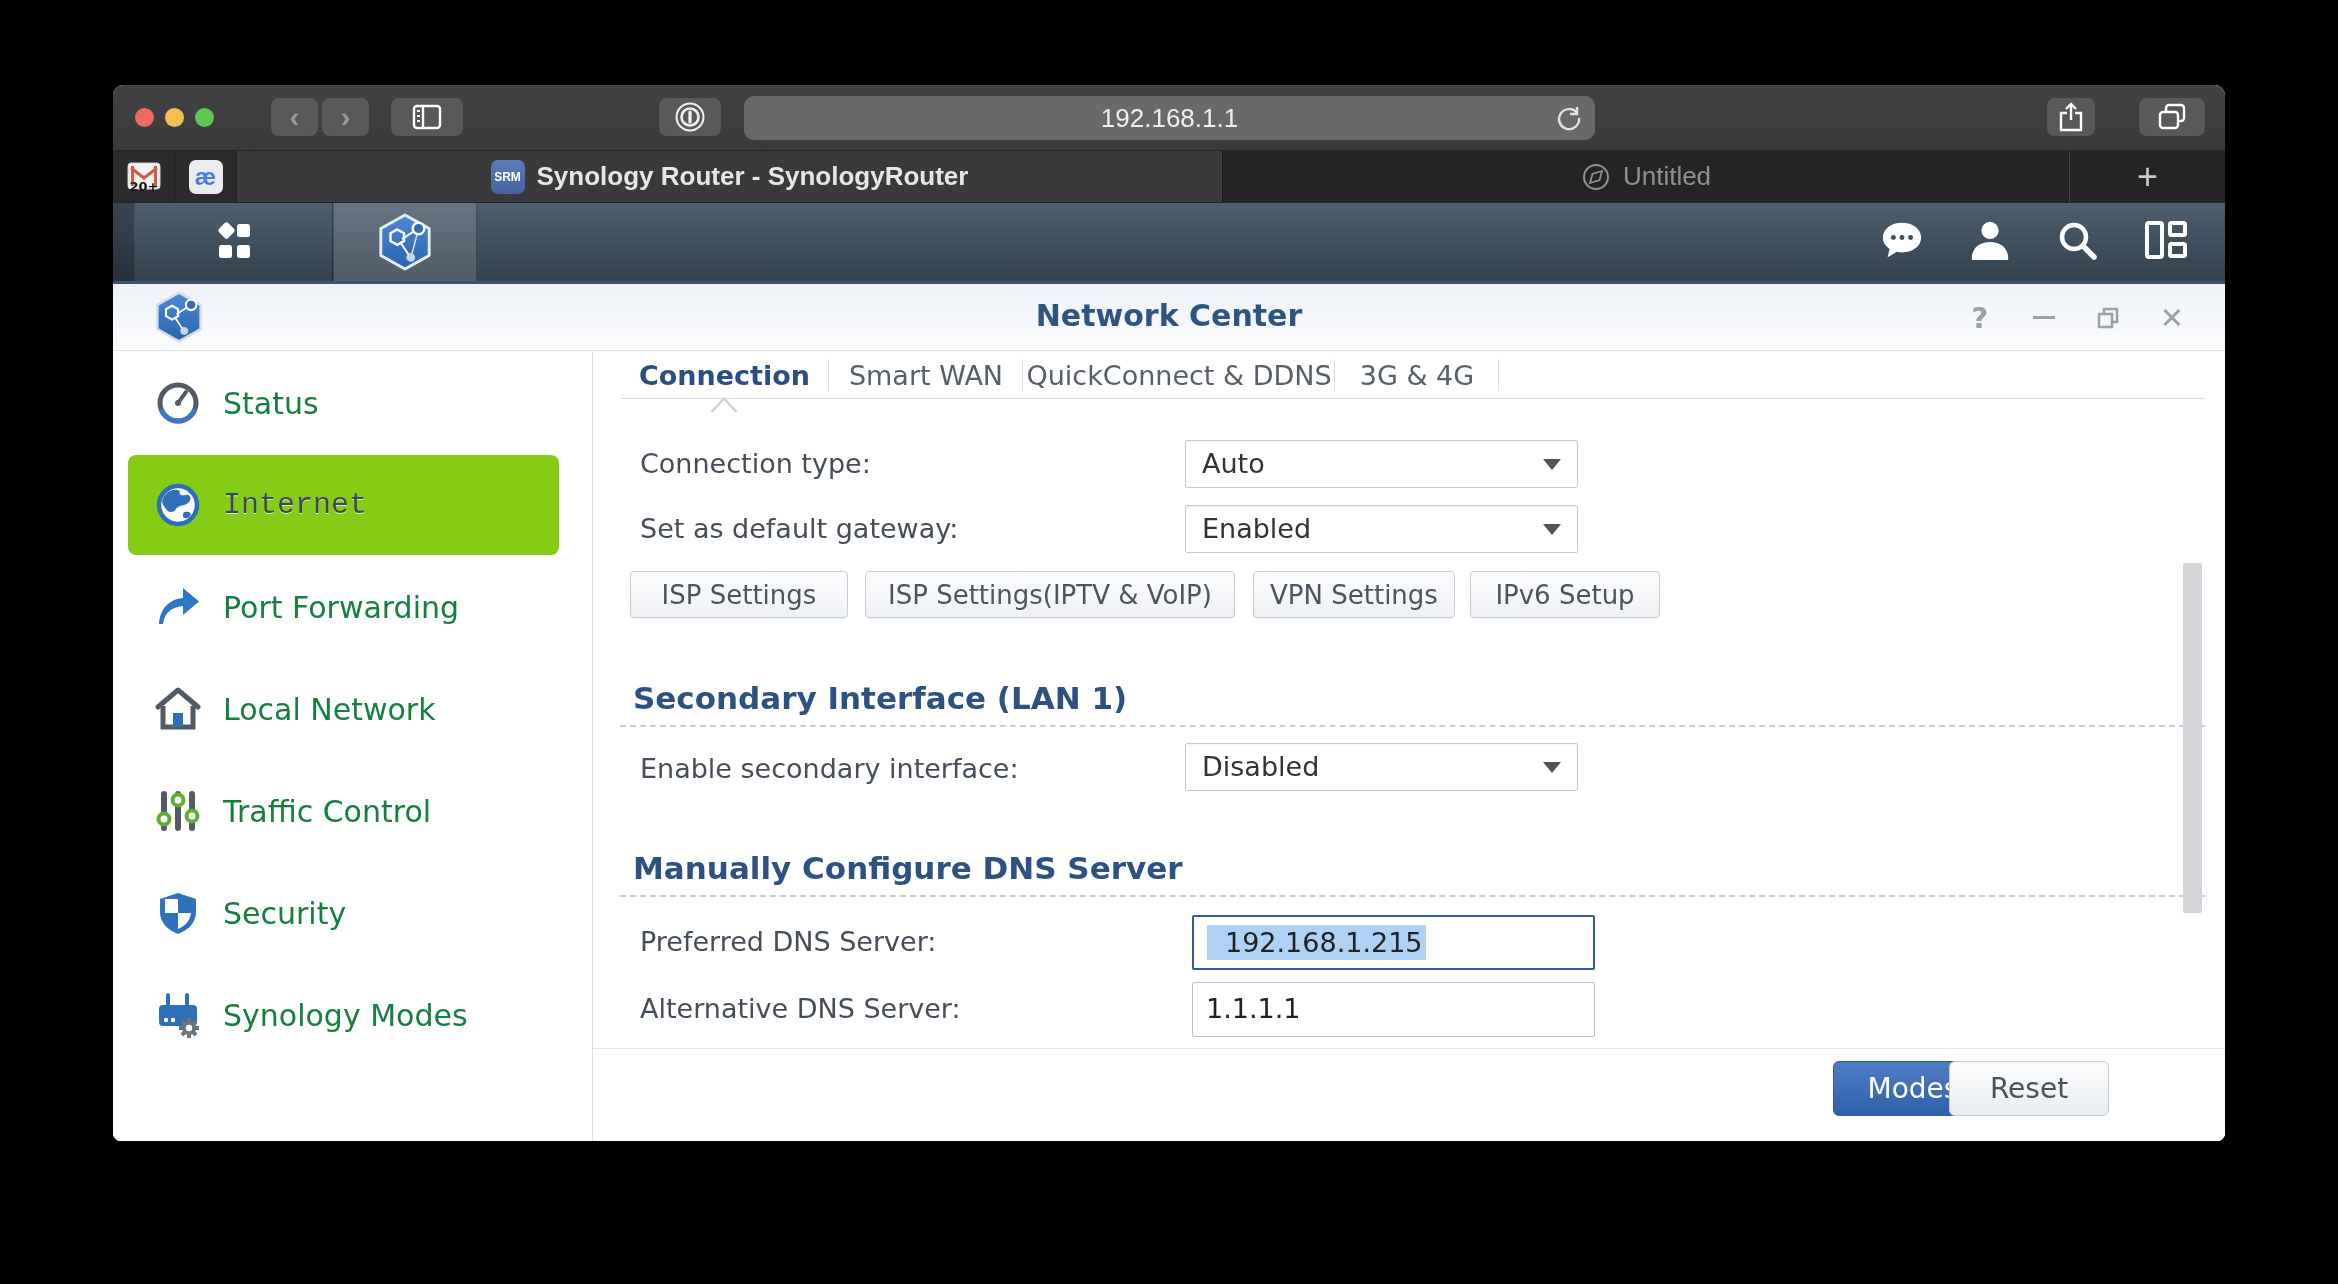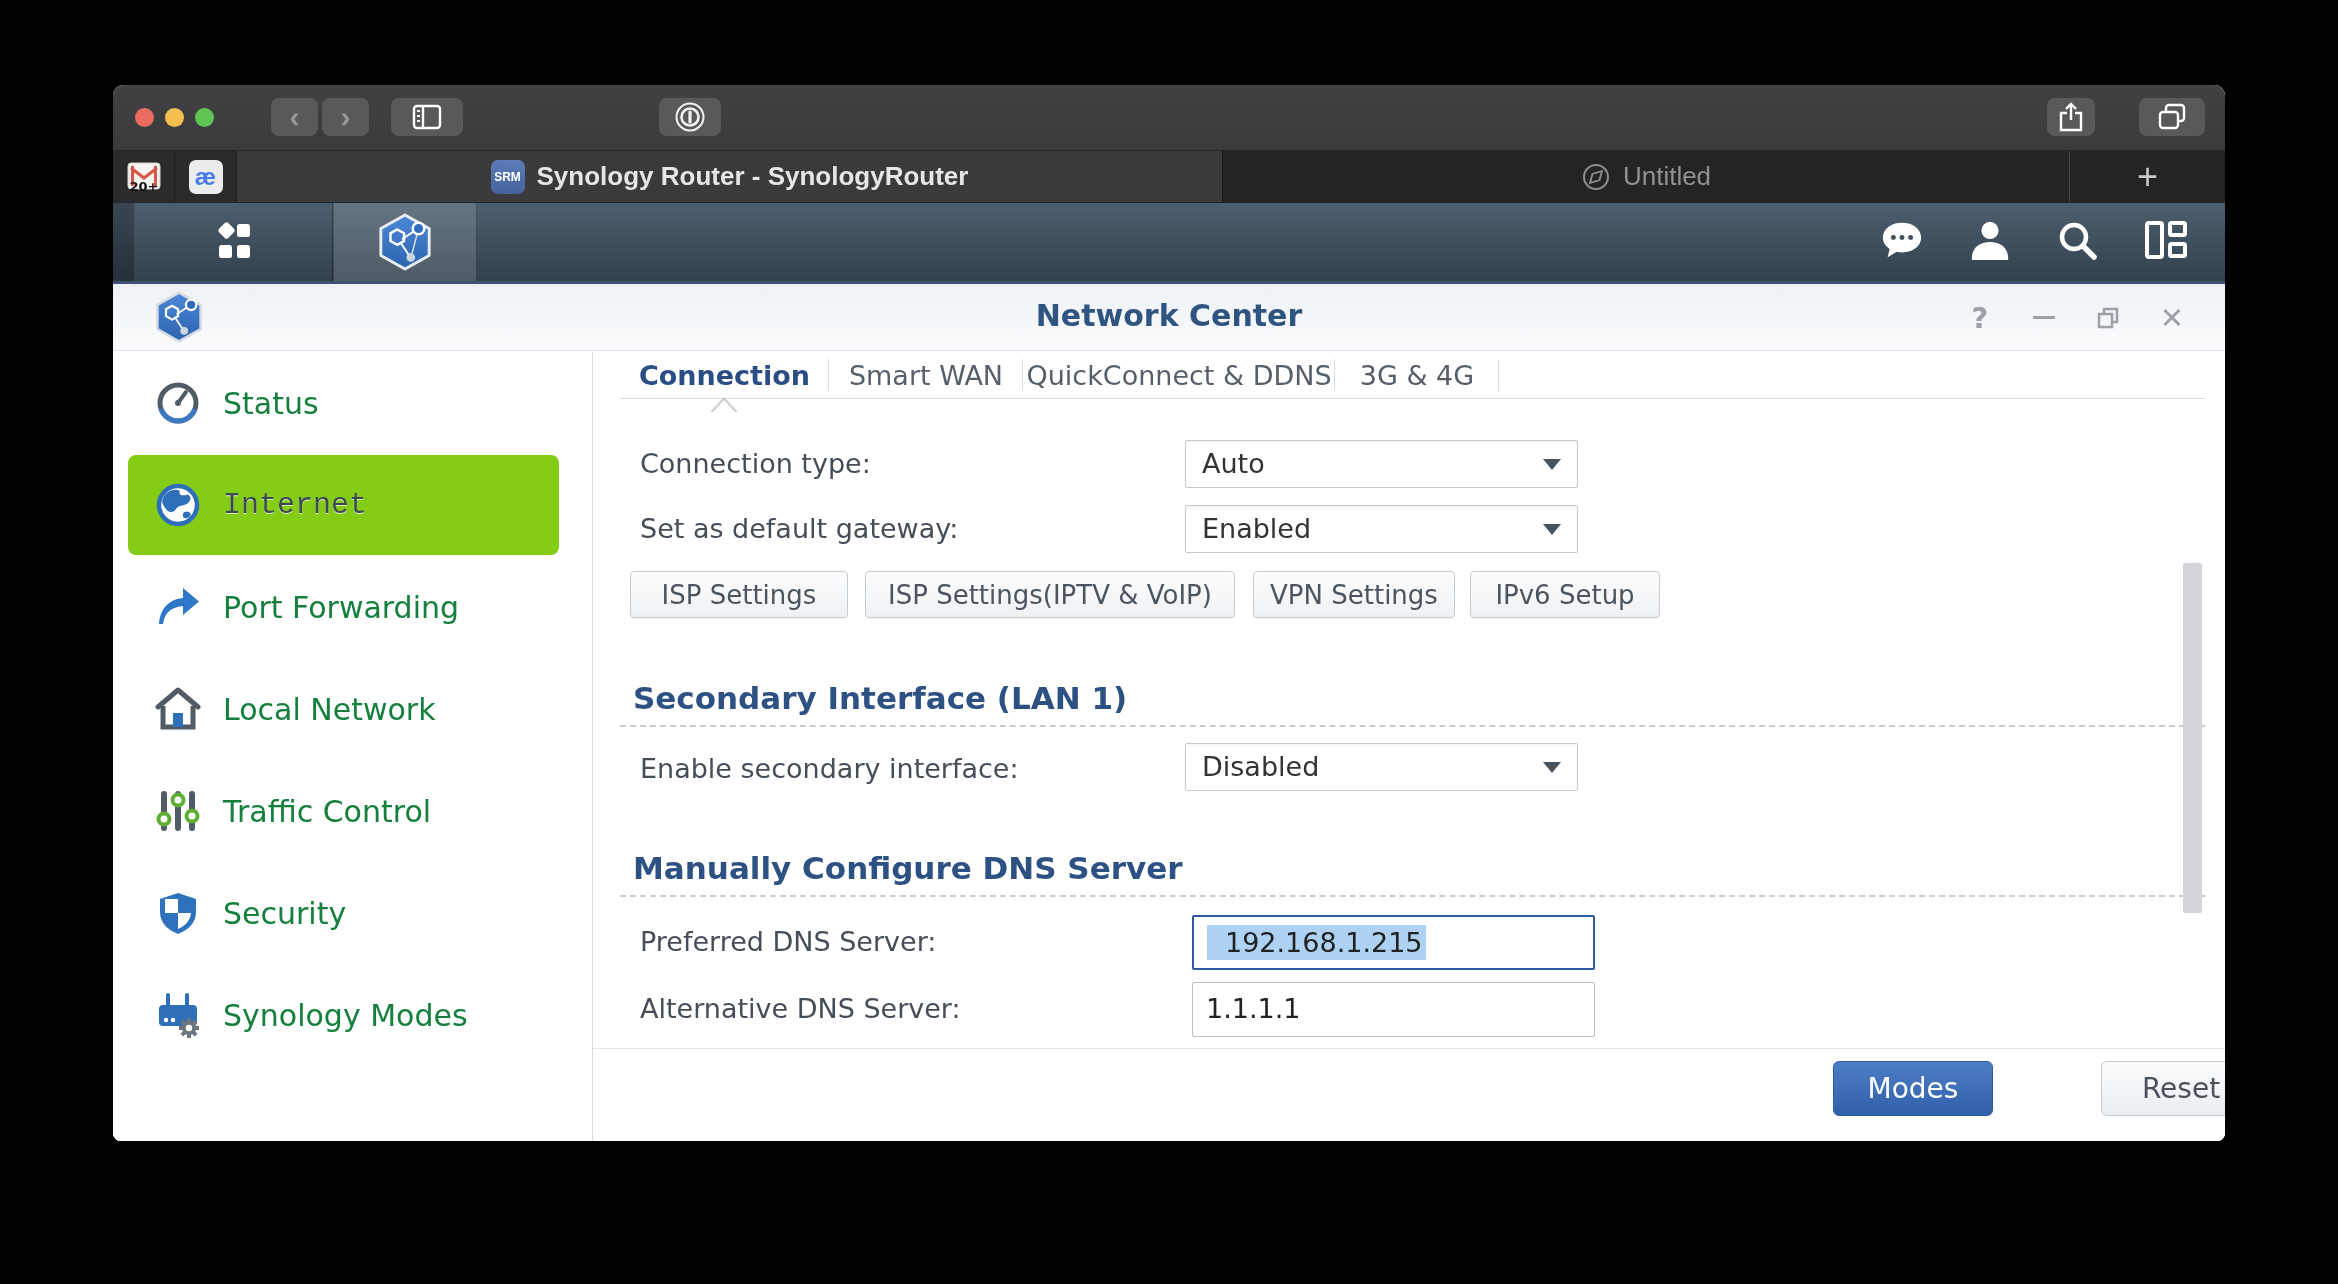--- a/index.html
+++ b/index.html
@@ -94,21 +94,21 @@
   .dashed{position:absolute;left:27px;width:1585px;border-top:2px dashed #c8cdd3;}
   .tinput{position:absolute;left:599px;width:403px;height:55px;background:#fff;
     border:1px solid #b9c0c8;border-radius:2px;font-size:27px;color:#222;
     line-height:51px;padding-left:13px;}
   .tinput.focused{border:2px solid #2d5a9e;}
   .tinput .sel{background:#aed2f4;padding:2px 3px 2px 18px;}
   .botline{position:absolute;left:0;right:0;top:696px;height:1px;background:#e3e6ea;}
   .abtn{position:absolute;top:709px;width:160px;height:55px;border-radius:6px;font-size:28px;
     display:flex;align-items:center;justify-content:center;}
   .apply{left:1240px;background:linear-gradient(#4c7ec4,#3160ab);border:1px solid #2d5ba5;color:#fff;}
-  .reset{left:1508px;background:linear-gradient(#fbfcfd,#e9edf0);border:1px solid #c6ccd3;color:#49525c;}
+  .reset{left:1356px;background:linear-gradient(#fbfcfd,#e9edf0);border:1px solid #c6ccd3;color:#49525c;}
   .scrollthumb{position:absolute;left:1590px;top:211px;width:19px;height:350px;
     background:#d3d5d8;border-radius:2px;}
 </style>
 </head>
 <body>
 
 <div class="bwindow">
 
   <div class="chrome">
     <div class="lights">
@@ -130,20 +130,29 @@
           <rect x="5" y="11" width="3" height="2" fill="#fff"></rect>
           <rect x="5" y="16" width="3" height="2" fill="#fff"></rect>
       </svg>
     </div>
     <div class="cbtn" style="left:546px;width:62px;">
       <svg width="32" height="32" viewBox="0 0 32 32">
         <circle cx="16" cy="16" r="13.5" fill="none" stroke="#f2f2f2" stroke-width="2"></circle>
         <circle cx="16" cy="16" r="8.5" fill="none" stroke="#f2f2f2" stroke-width="2.6"></circle>
         <line x1="16" y1="11" x2="16" y2="21" stroke="#f2f2f2" stroke-width="3.2" stroke-linecap="round"></line>
       </svg>
+    </div>
+    <div class="urlbar">
+      <span class="urltext">192.168.1.1</span>
+      <span class="reload">
+        <svg width="28" height="28" viewBox="0 0 28 28">
+          <path d="M22 9 A10 10 0 1 0 24 14" fill="none" stroke="#e2e2e3" stroke-width="2.4"></path>
+          <polyline points="22,3 22,10 15,10" fill="none" stroke="#e2e2e3" stroke-width="2.4"></polyline>
+        </svg>
+      </span>
     </div>
     <div class="cbtn" style="left:1934px;width:48px;">
       <svg width="26" height="30" viewBox="0 0 26 30">
         <path d="M9 11 H3 V28 H23 V11 H17" fill="none" stroke="#fff" stroke-width="2.4"></path>
         <line x1="13" y1="2" x2="13" y2="18" stroke="#fff" stroke-width="2.4"></line>
         <polyline points="8,7 13,2 18,7" fill="none" stroke="#fff" stroke-width="2.4"></polyline>
       </svg>
     </div>
     <div class="cbtn" style="left:2026px;width:66px;">
       <svg width="30" height="30" viewBox="0 0 30 30">

